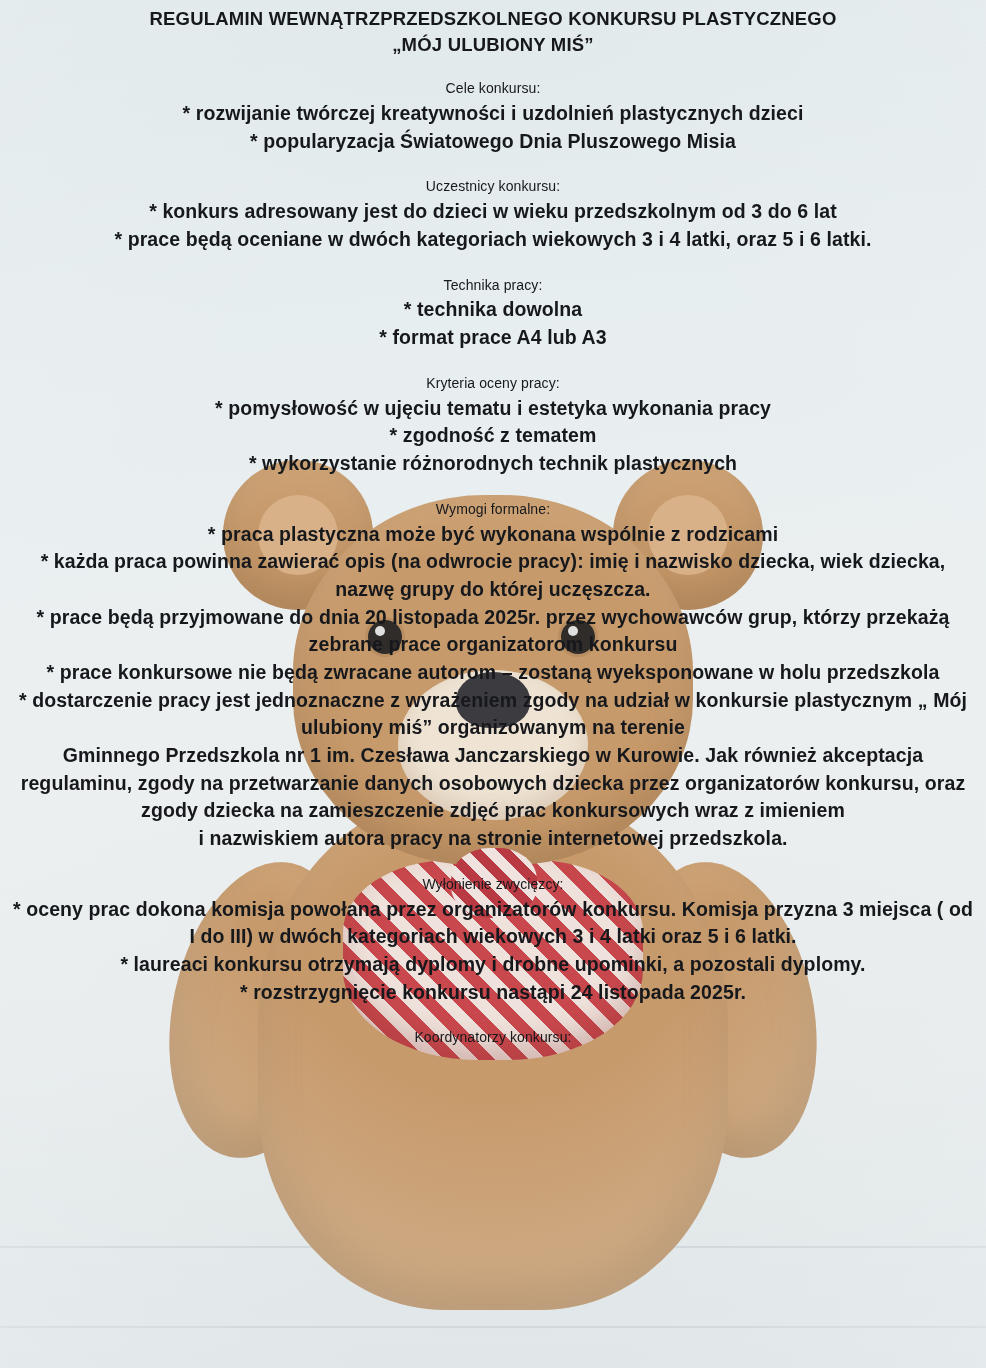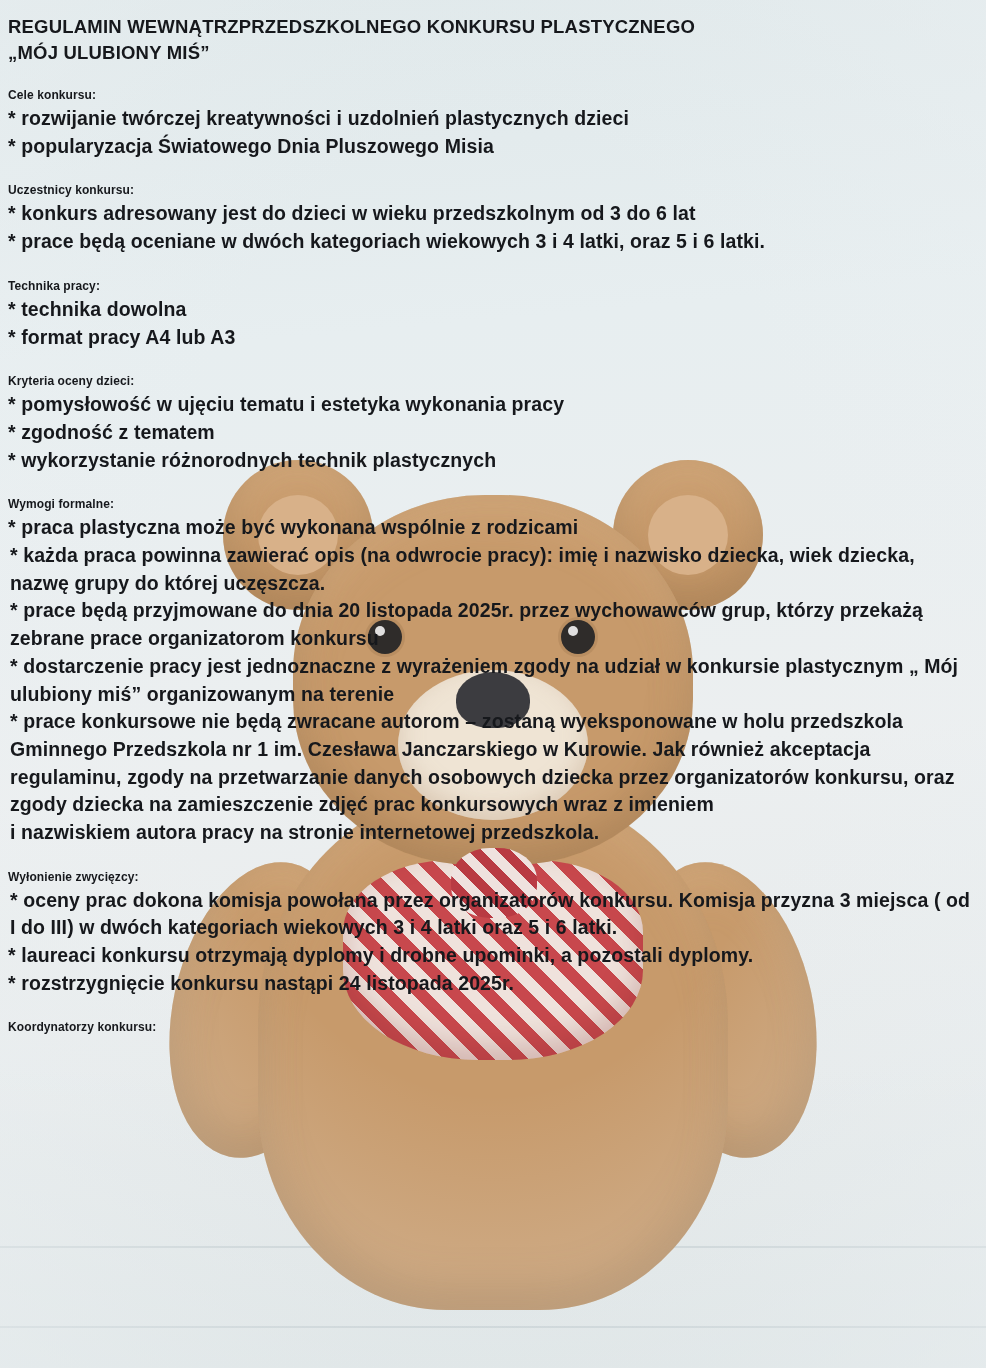--- a/index.html
+++ b/index.html
@@ -124,39 +124,40 @@
   .vignette {
     position: absolute; inset: 0;
     background: radial-gradient(ellipse at 50% 45%, rgba(255,255,255,0) 45%, rgba(235,240,242,0.55) 100%);
     pointer-events: none;
   }
 
   
   .text-layer {
     position: absolute;
     inset: 0;
-    padding: 8px 8px 0;
+    padding: 0 8px 0;
     box-sizing: border-box;
+    text-align: center;
     color: #16181c;
     font-weight: bold;
     font-size: 19.5px;
     line-height: 1.42;
     letter-spacing: 0.1px;
   }
   .title {
     font-size: 18.5px;
     font-weight: bold;
     line-height: 1.38;
     margin: 6px 0 0;
     letter-spacing: 0.2px;
   }
   .section { margin-top: 22px; }
   .section-heading {
-    font-size: 12px;
-    font-weight: bold;
+    font-size: 14px;
+    font-weight: normal;
     margin-bottom: 1px;
   }
   .line { margin: 0; }
   .block-wide { padding: 0 2px; }
 </style>
 </head>
 <body>
 
 <div class="poster">
 
@@ -200,37 +201,37 @@
 
     <div class="section">
       <div class="section-heading">Uczestnicy konkursu:</div>
       <div class="line">* konkurs adresowany jest do dzieci w wieku przedszkolnym od 3 do 6 lat</div>
       <div class="line">* prace będą oceniane w dwóch kategoriach wiekowych 3 i 4 latki, oraz 5 i 6 latki.</div>
     </div>
 
     <div class="section">
       <div class="section-heading">Technika pracy:</div>
       <div class="line">* technika dowolna</div>
-      <div class="line">* format pracy A4 lub A3</div>
-    </div>
-
-    <div class="section">
-      <div class="section-heading">Kryteria oceny dzieci:</div>
+      <div class="line">* format prace A4 lub A3</div>
+    </div>
+
+    <div class="section">
+      <div class="section-heading">Kryteria oceny pracy:</div>
       <div class="line">* pomysłowość w ujęciu tematu i estetyka wykonania pracy</div>
       <div class="line">* zgodność z tematem</div>
       <div class="line">* wykorzystanie różnorodnych technik plastycznych</div>
     </div>
 
     <div class="section">
       <div class="section-heading">Wymogi formalne:</div>
       <div class="line">* praca plastyczna może być wykonana wspólnie z rodzicami</div>
       <div class="line block-wide">* każda praca powinna zawierać opis (na odwrocie pracy): imię i nazwisko dziecka, wiek dziecka, nazwę grupy do której uczęszcza.</div>
       <div class="line block-wide">* prace będą przyjmowane do dnia 20 listopada 2025r. przez wychowawców grup, którzy przekażą zebrane prace organizatorom konkursu</div>
+      <div class="line block-wide">* prace konkursowe nie będą zwracane autorom – zostaną wyeksponowane w holu przedszkola</div>
       <div class="line block-wide">* dostarczenie pracy jest jednoznaczne z wyrażeniem zgody na udział w konkursie plastycznym „ Mój ulubiony miś” organizowanym na terenie</div>
-      <div class="line block-wide">* prace konkursowe nie będą zwracane autorom – zostaną wyeksponowane w holu przedszkola</div>
       <div class="line block-wide">Gminnego Przedszkola nr 1 im. Czesława Janczarskiego w Kurowie. Jak również akceptacja regulaminu, zgody na przetwarzanie danych osobowych dziecka przez organizatorów konkursu, oraz zgody dziecka na zamieszczenie zdjęć prac konkursowych wraz z imieniem</div>
       <div class="line block-wide">i nazwiskiem autora pracy na stronie internetowej przedszkola.</div>
     </div>
 
     <div class="section">
       <div class="section-heading">Wyłonienie zwycięzcy:</div>
       <div class="line block-wide">* oceny prac dokona komisja powołana przez organizatorów konkursu. Komisja przyzna 3 miejsca ( od I do III) w dwóch kategoriach wiekowych 3 i 4 latki oraz 5 i 6 latki.</div>
       <div class="line">* laureaci konkursu otrzymają dyplomy i drobne upominki, a pozostali dyplomy.</div>
       <div class="line">* rozstrzygnięcie konkursu nastąpi 24 listopada 2025r.</div>
     </div>

